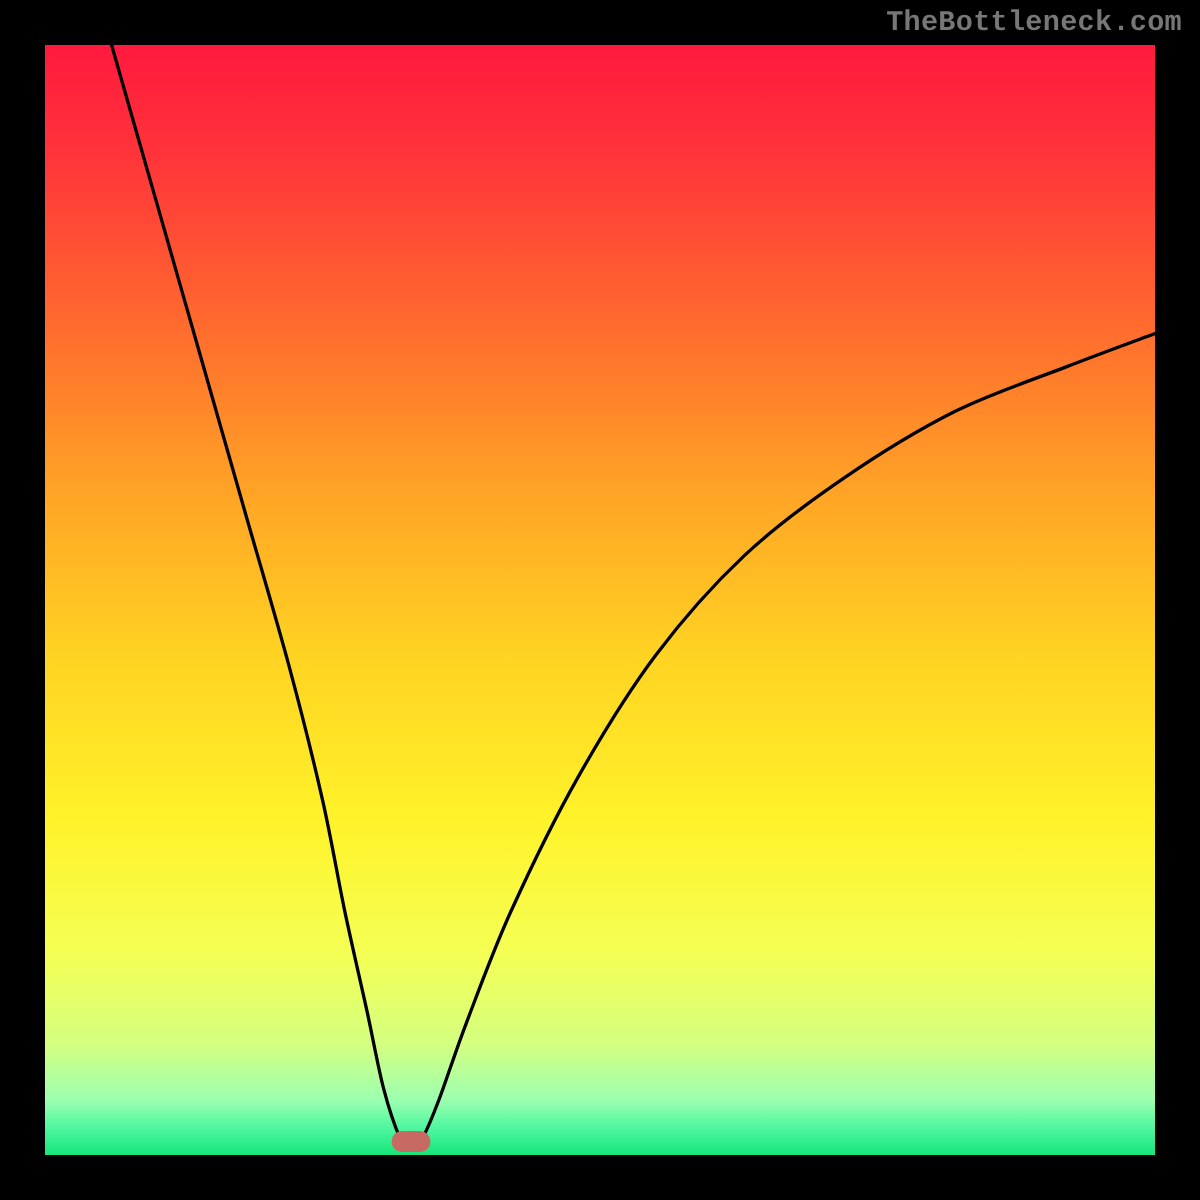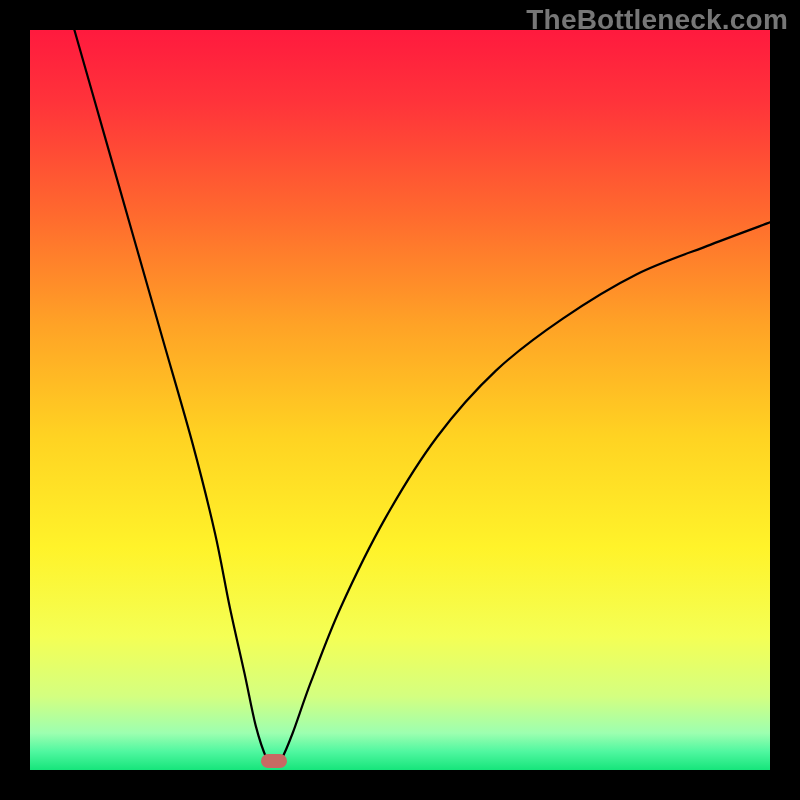--- a/index.html
+++ b/index.html
@@ -26,24 +26,25 @@
     height: 740px;
   }
   .gradient-bg {
     position: absolute;
     top: 0; left: 0; right: 0; bottom: 0;
   }
   .watermark {
     position: absolute;
     top: 4px;
     right: 12px;
-    font-size: 28px;
+    font-size: 19px;
     font-weight: 600;
     color: #777;
     letter-spacing: 0.2px;
+    font-family: Liberation Mono, monospace;
   }
   svg {
     position: absolute;
     top: 0; left: 0;
   }
   .marker {
     position: absolute;
     width: 26px;
     height: 14px;
     border-radius: 8px;

